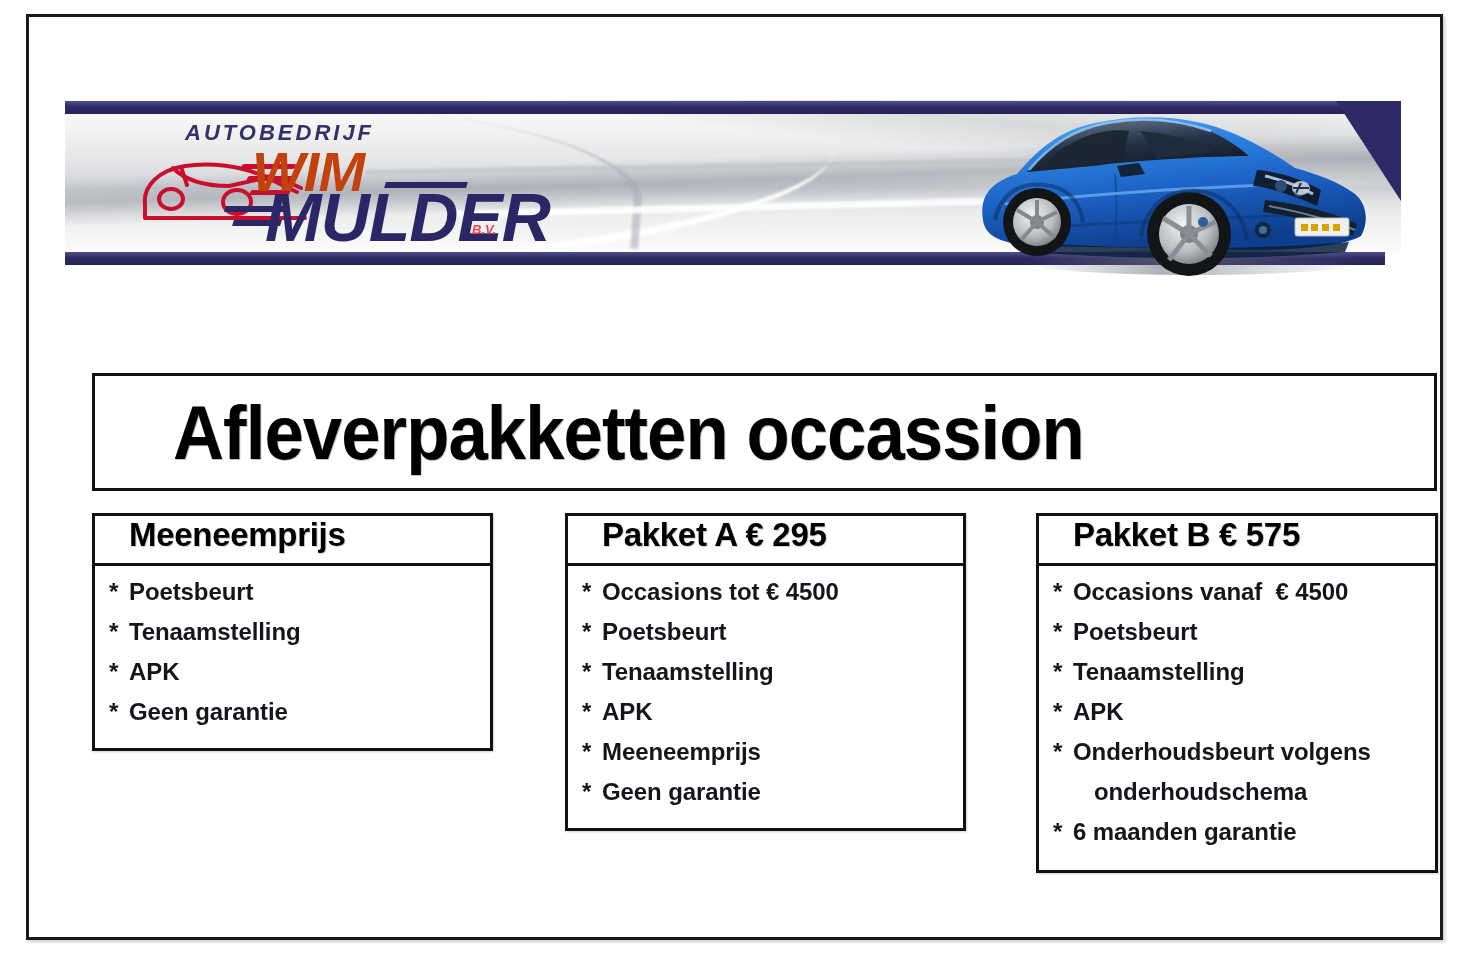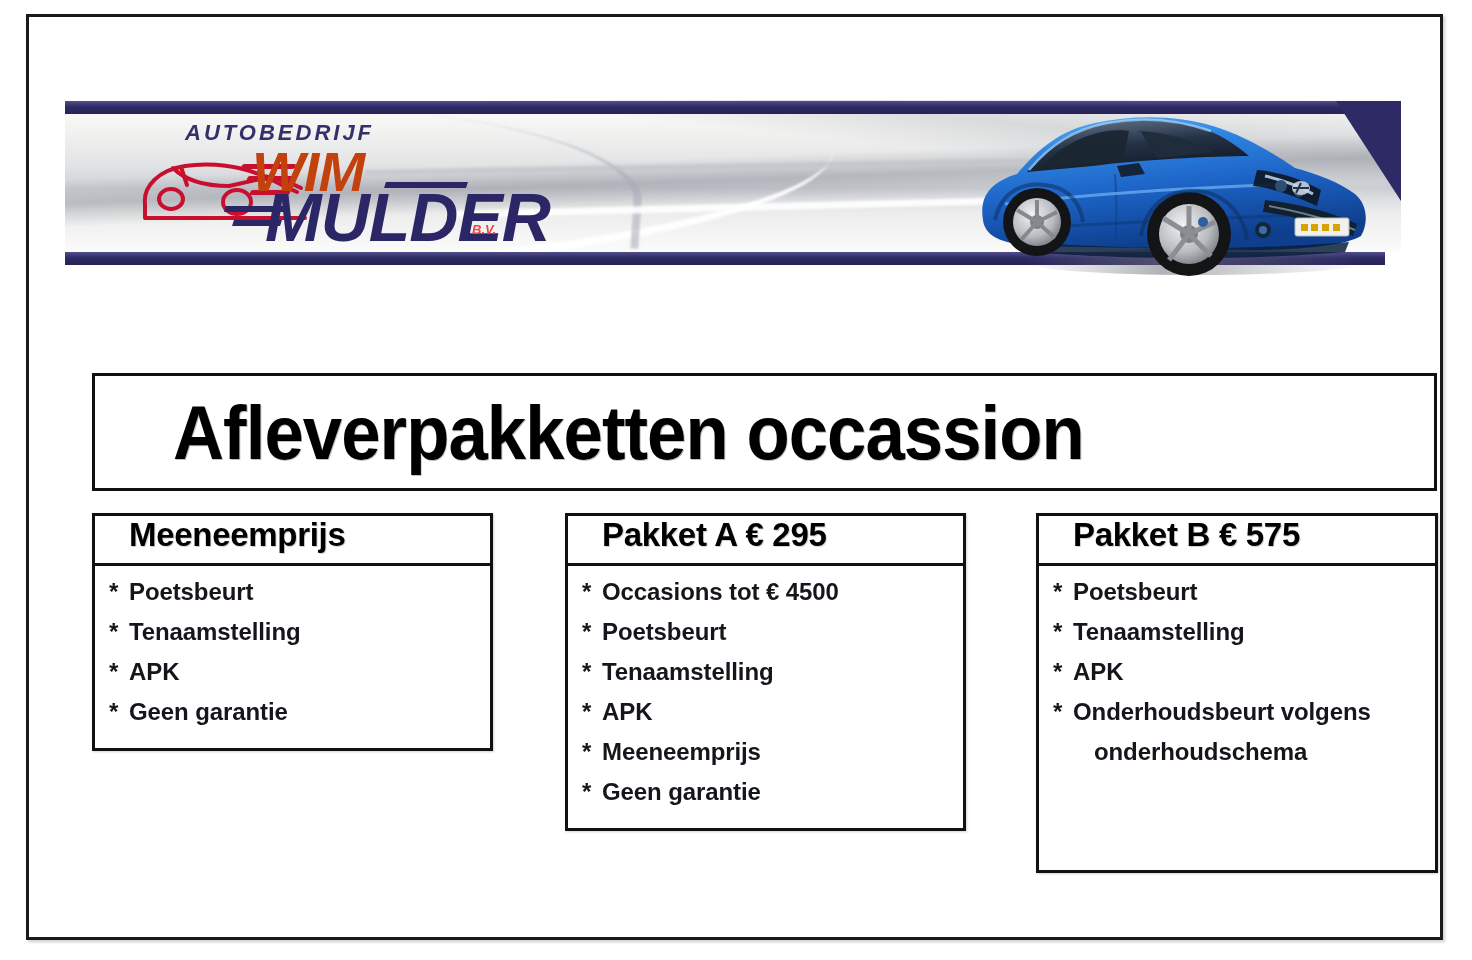--- a/index.html
+++ b/index.html
@@ -447,21 +447,23 @@
         <li><span class="star">*</span><span>Meeneemprijs</span></li>
         <li><span class="star">*</span><span>Geen garantie</span></li>
       </ul>
   </div>
 
   <div class="pkg-box" id="box-pakket-b">
     <div class="pkg-header">
       <div class="pkg-title">Pakket B   € 575</div>
     </div>
     <ul class="pkg-list">
+        <li><span class="star">*</span><span>Occasions vanaf  € 4500</span></li>
         <li><span class="star">*</span><span>Poetsbeurt</span></li>
         <li><span class="star">*</span><span>Tenaamstelling</span></li>
         <li><span class="star">*</span><span>APK</span></li>
         <li><span class="star">*</span><span>Onderhoudsbeurt volgens</span></li>
         <li class="cont"><span>onderhoudschema</span></li>
+        <li><span class="star">*</span><span>6 maanden garantie</span></li>
       </ul>
   </div>
 
 </div>
 
 </body></html>

